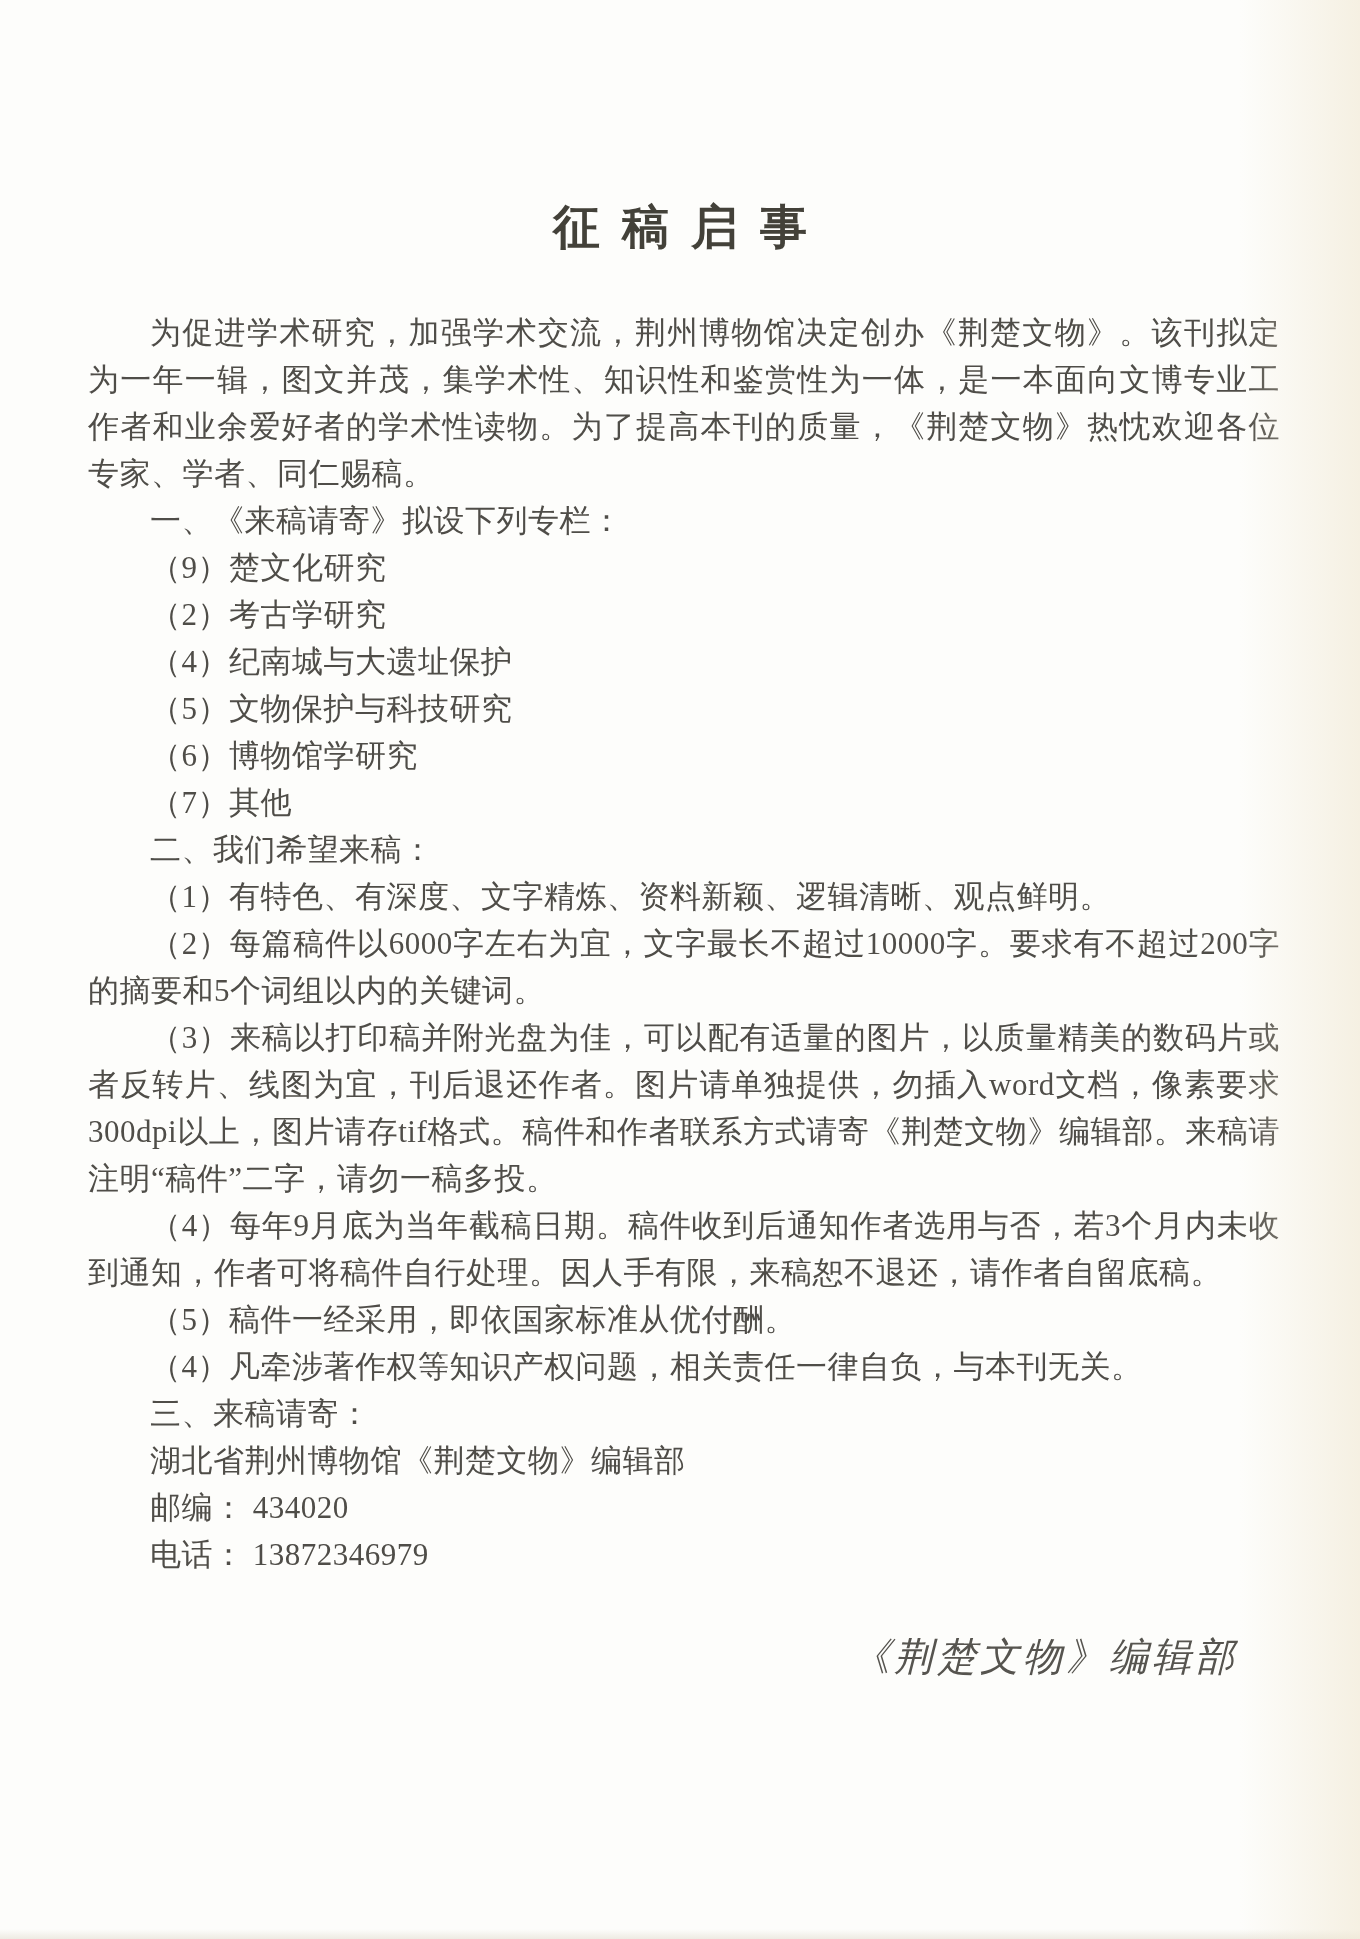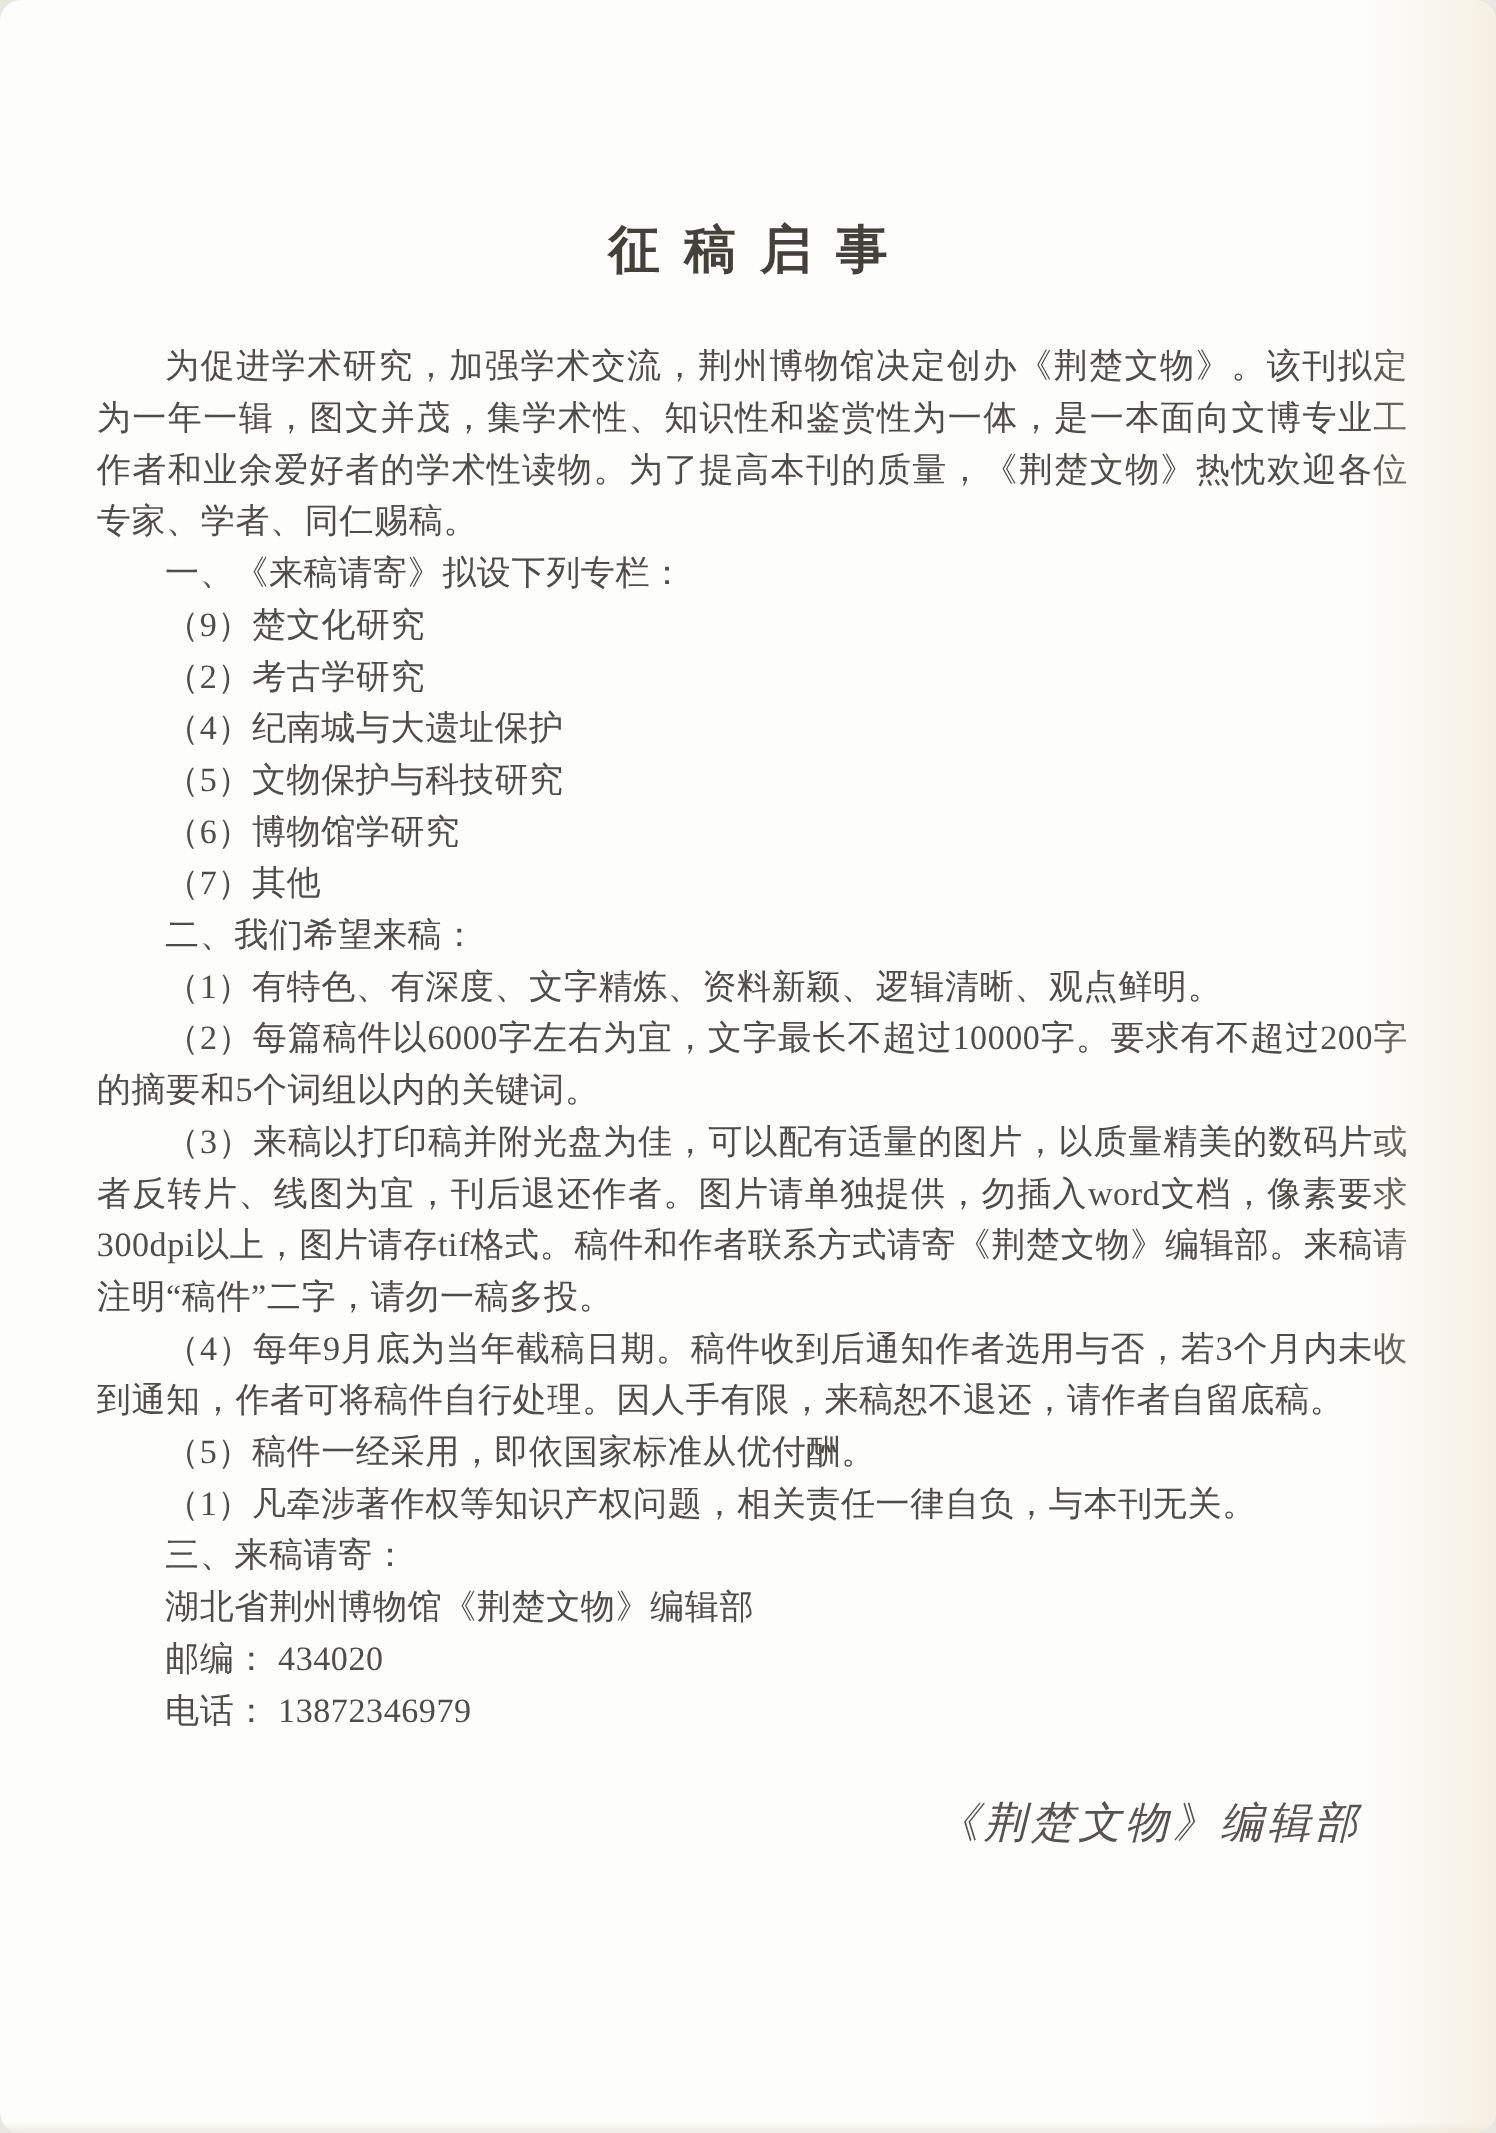--- a/index.html
+++ b/index.html
@@ -9,21 +9,20 @@
   }
   .page {
     position: relative;
     width: 1360px;
     height: 1939px;
     margin: 0 auto;
     background: #fdfdfb;
     overflow: hidden;
     font-family: "Liberation Serif", "DejaVu Serif", serif;
     color: #4f4d48;
-    border-radius: 19px;
   }
   
   .page::after {
     content: "";
     position: absolute;
     top: 0; right: 0;
     width: 120px; height: 100%;
     background: linear-gradient(to right, rgba(243,237,221,0), rgba(241,233,213,0.65));
     pointer-events: none;
   }
@@ -85,21 +84,21 @@
     <p>（5）文物保护与科技研究</p>
     <p>（6）博物馆学研究</p>
     <p>（7）其他</p>
 
     <p>二、我们希望来稿：</p>
     <p>（1）有特色、有深度、文字精炼、资料新颖、逻辑清晰、观点鲜明。</p>
     <p>（2）每篇稿件以6000字左右为宜，文字最长不超过10000字。要求有不超过200字的摘要和5个词组以内的关键词。</p>
     <p>（3）来稿以打印稿并附光盘为佳，可以配有适量的图片，以质量精美的数码片或者反转片、线图为宜，刊后退还作者。图片请单独提供，勿插入word文档，像素要求300dpi以上，图片请存tif格式。稿件和作者联系方式请寄《荆楚文物》编辑部。来稿请注明“稿件”二字，请勿一稿多投。</p>
     <p>（4）每年9月底为当年截稿日期。稿件收到后通知作者选用与否，若3个月内未收到通知，作者可将稿件自行处理。因人手有限，来稿恕不退还，请作者自留底稿。</p>
     <p>（5）稿件一经采用，即依国家标准从优付酬。</p>
-    <p>（1）凡牵涉著作权等知识产权问题，相关责任一律自负，与本刊无关。</p>
+    <p>（4）凡牵涉著作权等知识产权问题，相关责任一律自负，与本刊无关。</p>
 
     <p>三、来稿请寄：</p>
     <p>湖北省荆州博物馆《荆楚文物》编辑部</p>
     <p>邮编： 434020</p>
     <p>电话： 13872346979</p>
 
   </div>
 
   <div class="signature">《荆楚文物》编辑部</div>
 

